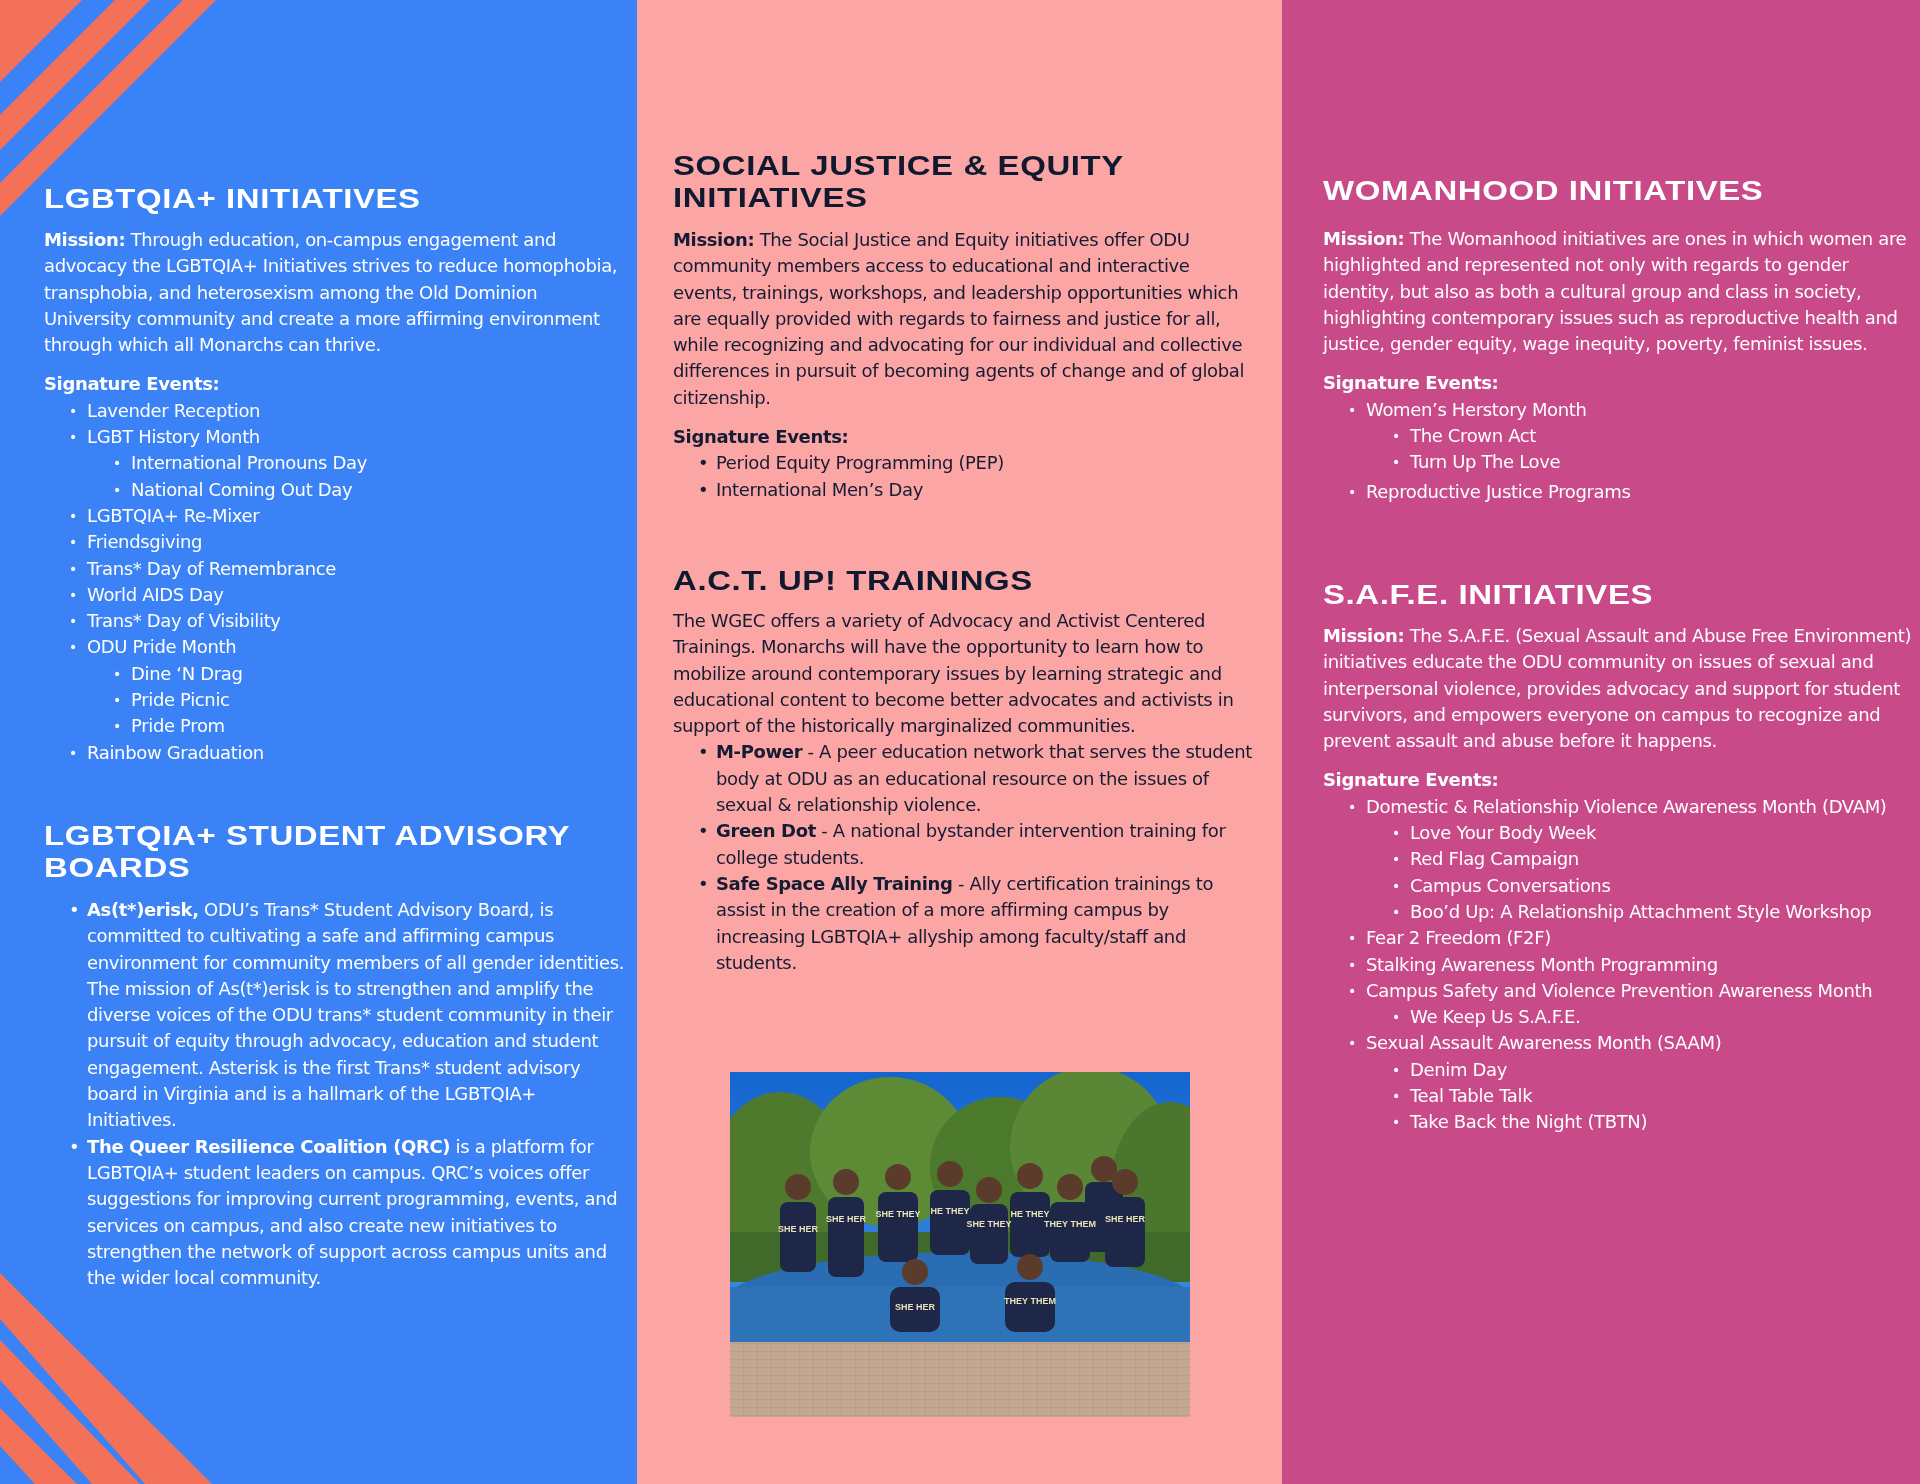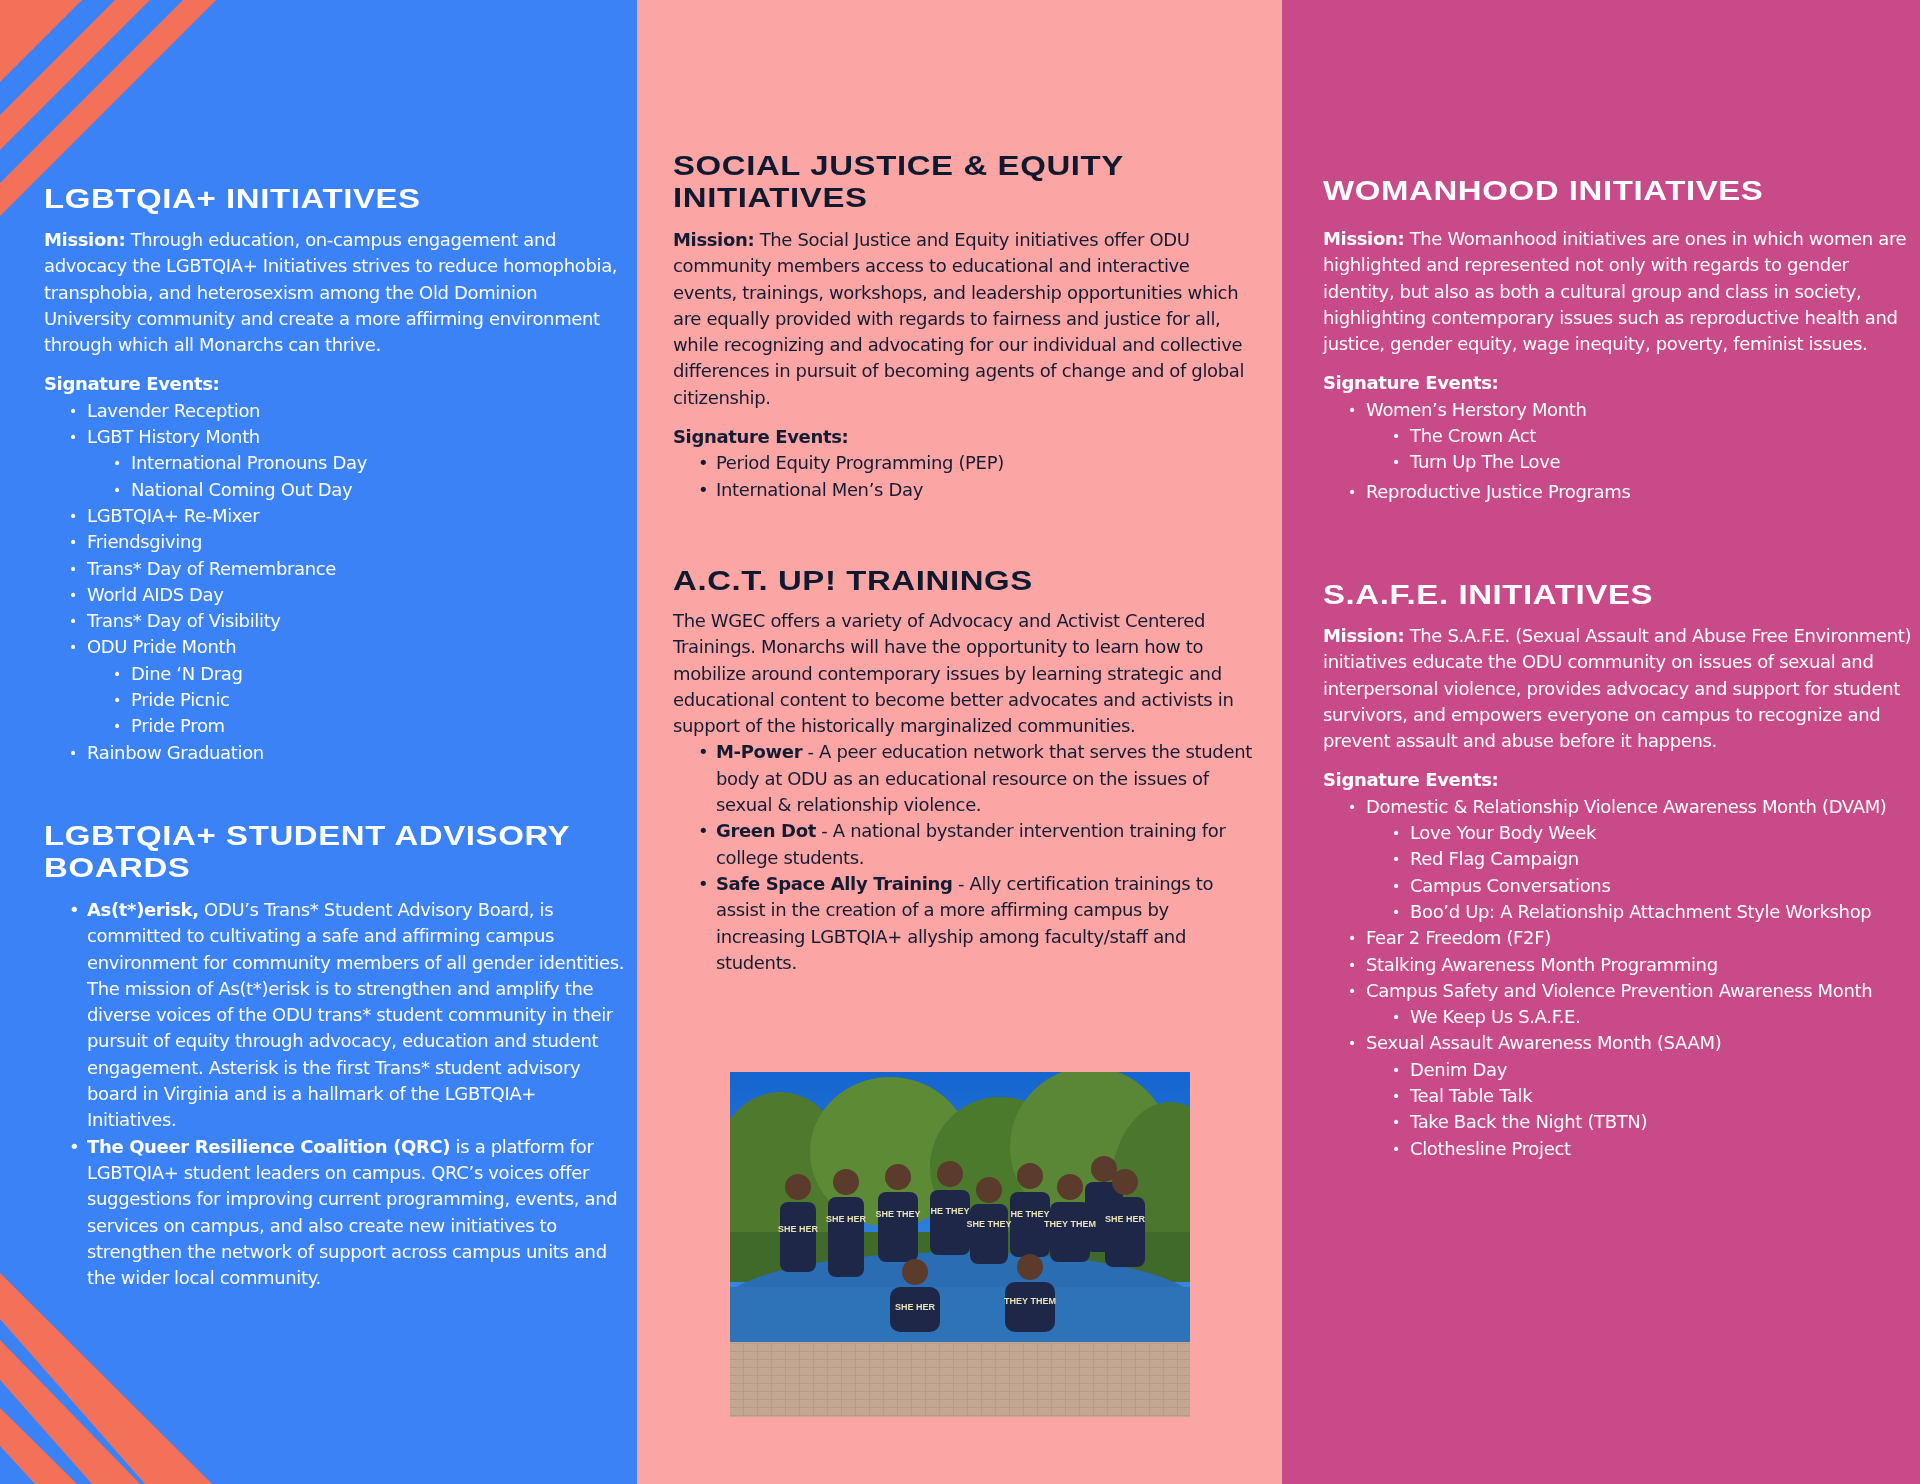--- a/index.html
+++ b/index.html
@@ -226,16 +226,15 @@
       <li class="l2">Campus Conversations</li>
       <li class="l2">Boo’d Up: A Relationship Attachment Style Workshop</li>
       <li class="l1">Fear 2 Freedom (F2F)</li>
       <li class="l1">Stalking Awareness Month Programming</li>
       <li class="l1">Campus Safety and Violence Prevention Awareness Month</li>
       <li class="l2">We Keep Us S.A.F.E.</li>
       <li class="l1">Sexual Assault Awareness Month (SAAM)</li>
       <li class="l2">Denim Day</li>
       <li class="l2">Teal Table Talk</li>
       <li class="l2">Take Back the Night (TBTN)</li>
-      <li class="l2">Clothesline Project</li>
     </ul>
   </div>
 </section>
 
 </body></html>

